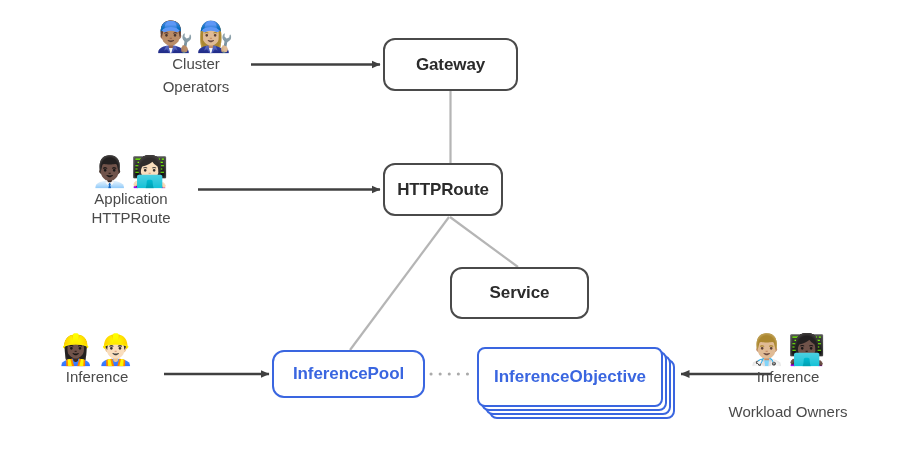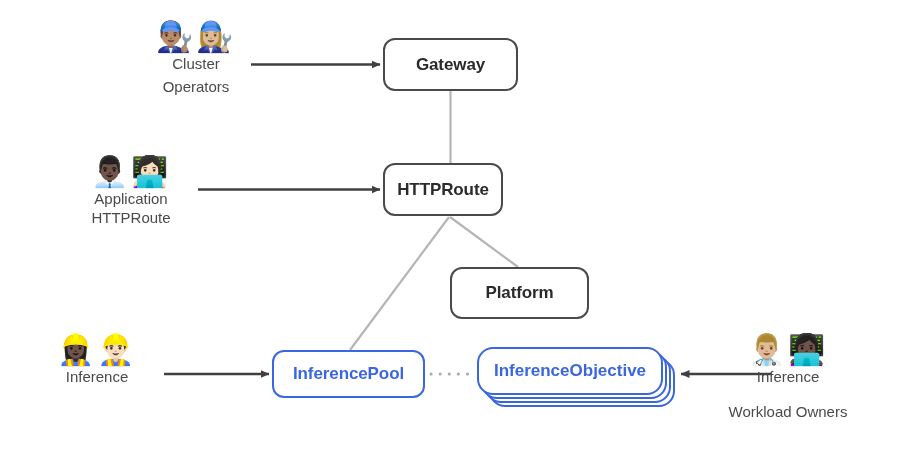--- a/index.html
+++ b/index.html
@@ -61,24 +61,24 @@
     position: absolute;
     left: 477px;
     top: 347px;
     width: 198px;
     height: 62px;
   }
   .stack .layer {
     position: absolute;
     box-sizing: border-box;
     width: 186px;
-    height: 48px;
+    height: 60px;
     background: #ffffff;
     border: 2px solid #3a66e0;
-    border-radius: 16px;
+    border-radius: 8px;
   }
   .stack .layer.l3 { left: 12px; top: 12px; }
   .stack .layer.l2 { left: 8px;  top: 8px;  }
   .stack .layer.l1 { left: 4px;  top: 4px;  }
   .stack .layer.front {
     left: 0; top: 0;
     display: flex;
     align-items: center;
     justify-content: center;
     color: #3a66e0;
@@ -144,21 +144,21 @@
 
     <line x1="164" y1="374" x2="269" y2="374" stroke="#404040" stroke-width="2.4" marker-end="url(#arrowRight)"></line>
 
     <line x1="771" y1="374" x2="681" y2="374" stroke="#404040" stroke-width="2.4" marker-end="url(#arrowLeft)"></line>
   </svg>
 
   <div class="node gray" id="node-gateway">Gateway</div>
 
   <div class="node gray" id="node-httproute">HTTPRoute</div>
 
-  <div class="node gray" id="node-service">Platform</div>
+  <div class="node gray" id="node-service">Service</div>
 
   <div class="node blue" id="node-inferencepool">InferencePool</div>
 
   <div class="stack">
     <div class="layer l3"></div>
     <div class="layer l2"></div>
     <div class="layer l1"></div>
     <div class="layer front">InferenceObjective</div>
   </div>
 

